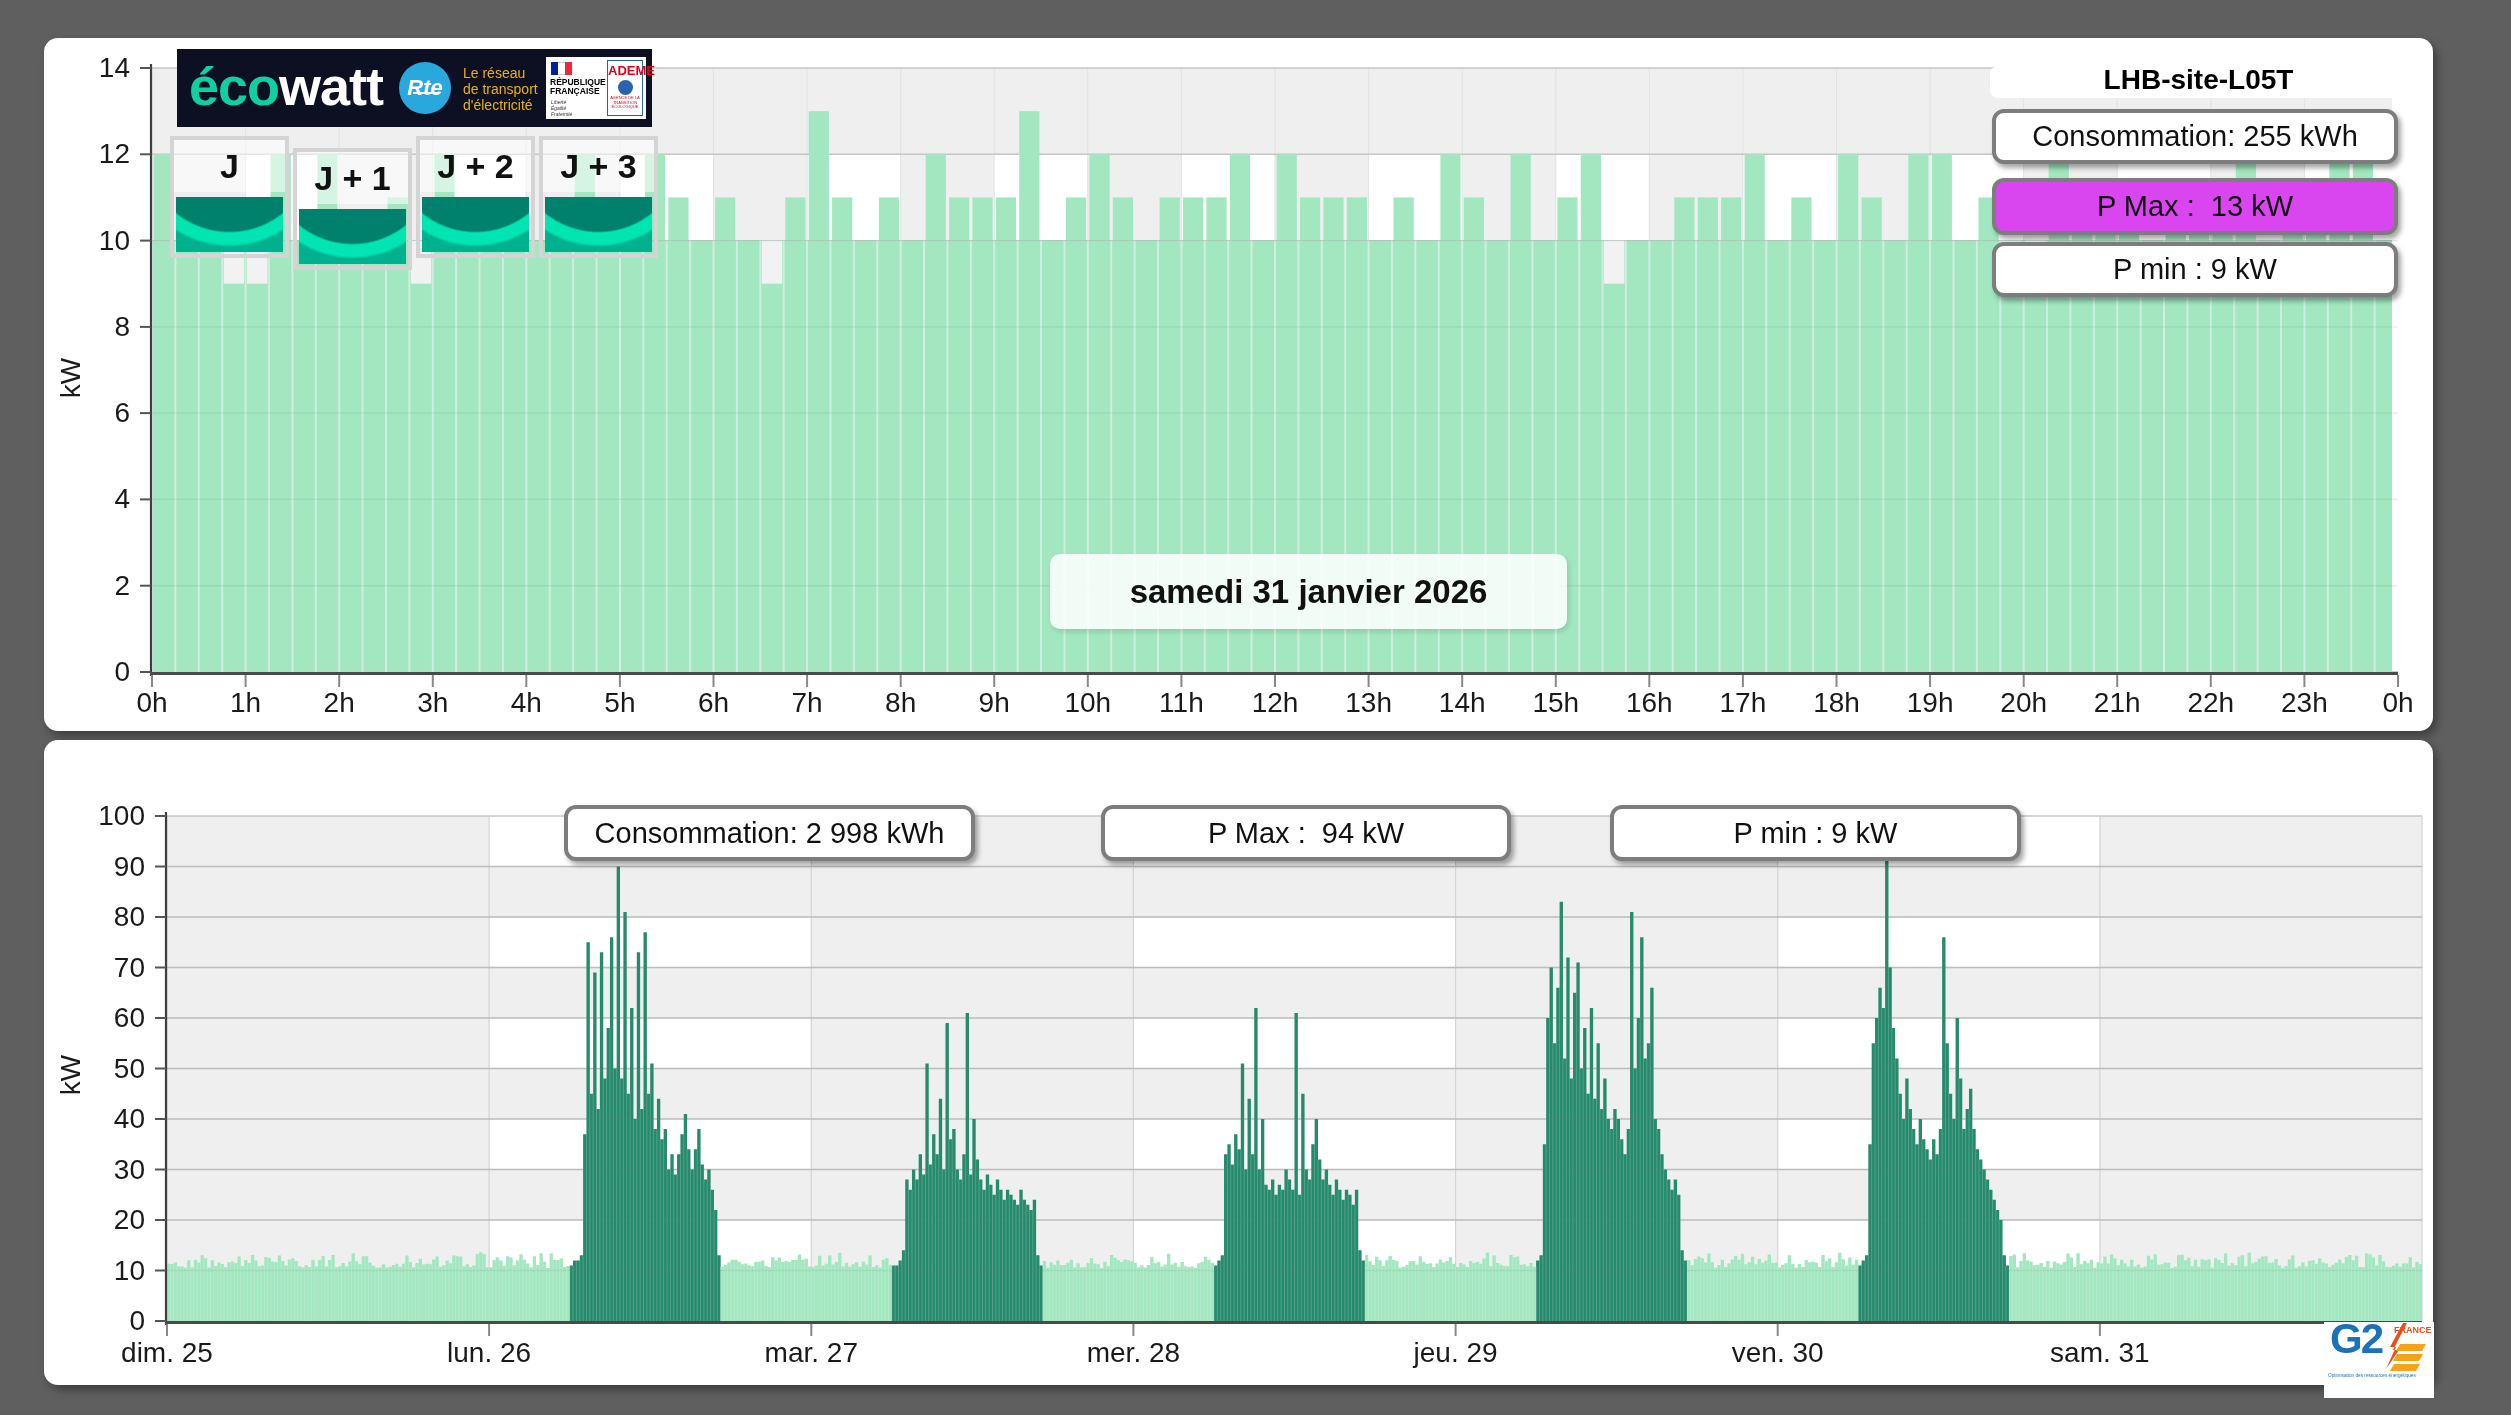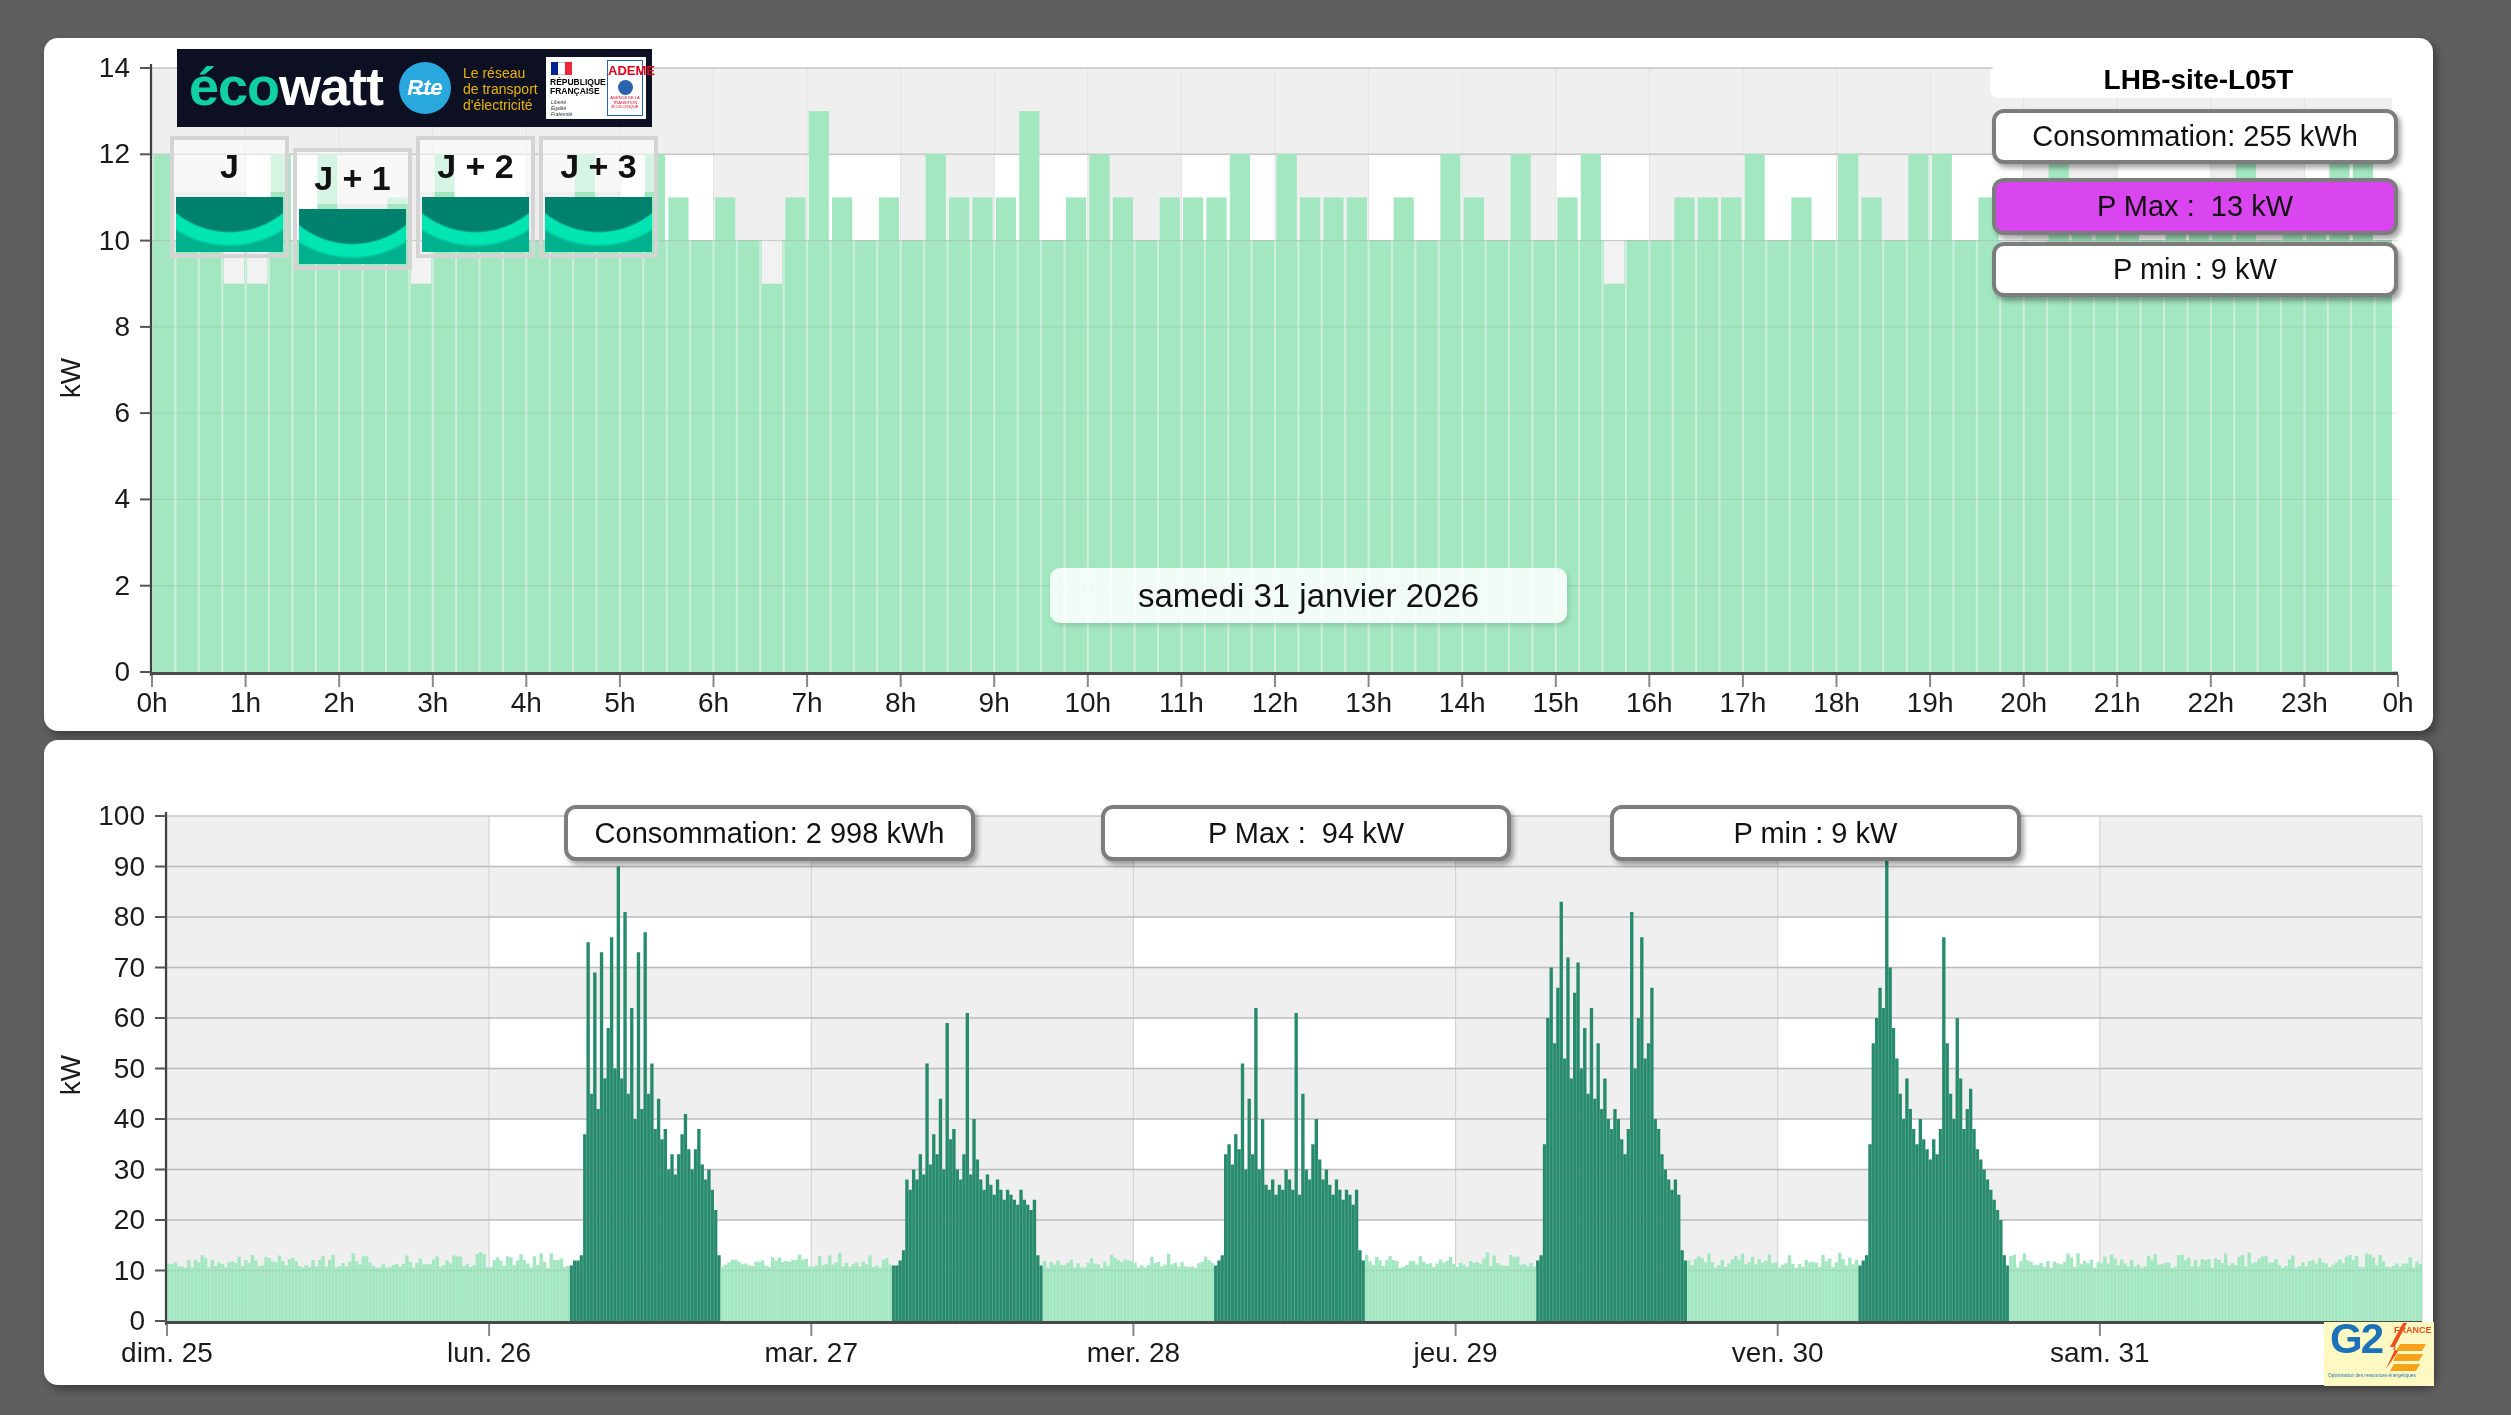--- a/index.html
+++ b/index.html
@@ -1097,27 +1097,27 @@
 <div style="position:absolute;left:0;top:0;right:0;height:52px;background:rgba(255,255,255,0.55);display:flex;align-items:center;justify-content:center;font-weight:bold;font-size:34px;color:#111;">J&nbsp;+&nbsp;3</div>
 <div style="position:absolute;left:2px;top:57px;right:2px;bottom:2px;background:radial-gradient(circle 135px at 50% -50px, #00816d 0 84px, #00e5b2 86px 97px, #00b190 100px 100%);"></div>
 </div>
 
 <div style="position:absolute;left:1990px;top:66px;width:417px;height:32px;background:#fff;border-radius:8px;"></div>
 <div style="position:absolute;left:1990px;top:64px;width:417px;height:32px;display:flex;align-items:center;justify-content:center;font-weight:bold;font-size:28px;color:#000;">LHB-site-L05T</div>
 <div style="position:absolute;left:1992px;top:109px;width:406px;height:55px;background:#fff;border:4px solid #7d7d7d;border-radius:12px;box-sizing:border-box;box-shadow:3px 4px 5px rgba(0,0,0,0.35);display:flex;align-items:center;justify-content:center;font-size:29px;color:#111;">Consommation: 255 kWh</div>
 <div style="position:absolute;left:1992px;top:178px;width:406px;height:57px;background:#d946ef;border:4px solid #7d7d7d;border-radius:12px;box-sizing:border-box;box-shadow:3px 4px 5px rgba(0,0,0,0.35);display:flex;align-items:center;justify-content:center;font-size:29px;color:#111;">P Max :&nbsp; 13 kW</div>
 <div style="position:absolute;left:1992px;top:242px;width:406px;height:55px;background:#fff;border:4px solid #7d7d7d;border-radius:12px;box-sizing:border-box;box-shadow:3px 4px 5px rgba(0,0,0,0.35);display:flex;align-items:center;justify-content:center;font-size:29px;color:#111;">P min : 9 kW</div>
 
-<div style="position:absolute;left:1050px;top:568px;width:517px;height:55px;background:rgba(253,255,254,0.88);border-radius:10px;box-shadow:2px 3px 5px rgba(0,0,0,0.12);display:flex;align-items:center;justify-content:center;font-weight:normal;font-size:33px;color:#111;">samedi 31 janvier 2026</div>
+<div style="position:absolute;left:1050px;top:554px;width:517px;height:75px;background:rgba(253,255,254,0.88);border-radius:10px;box-shadow:2px 3px 5px rgba(0,0,0,0.12);display:flex;align-items:center;justify-content:center;font-weight:bold;font-size:33px;color:#111;">samedi 31 janvier 2026</div>
 
 <div style="position:absolute;left:564px;top:805px;width:411px;height:56px;background:#fff;border:4px solid #7d7d7d;border-radius:12px;box-sizing:border-box;box-shadow:3px 4px 5px rgba(0,0,0,0.35);display:flex;align-items:center;justify-content:center;font-size:29px;color:#111;">Consommation: 2 998 kWh</div>
 <div style="position:absolute;left:1101px;top:805px;width:410px;height:56px;background:#fff;border:4px solid #7d7d7d;border-radius:12px;box-sizing:border-box;box-shadow:3px 4px 5px rgba(0,0,0,0.35);display:flex;align-items:center;justify-content:center;font-size:29px;color:#111;">P Max :&nbsp; 94 kW</div>
 <div style="position:absolute;left:1610px;top:805px;width:411px;height:56px;background:#fff;border:4px solid #7d7d7d;border-radius:12px;box-sizing:border-box;box-shadow:3px 4px 5px rgba(0,0,0,0.35);display:flex;align-items:center;justify-content:center;font-size:29px;color:#111;">P min : 9 kW</div>
 
-<div style="position:absolute;left:2324px;top:1322px;width:110px;height:64px;background:#fef9c3;overflow:hidden;">
+<div style="position:absolute;left:2324px;top:1322px;width:110px;height:76px;background:#ffffff;overflow:hidden;">
  <div style="position:absolute;left:6px;top:-7px;font-size:42px;font-weight:bold;color:#1d71b8;letter-spacing:-2px;">G2</div>
  <svg style="position:absolute;left:55px;top:1px;" width="50" height="54" viewBox="0 0 50 54">
    <polygon points="24,0 11,24 17,24 7,46 20,27 14,27 28,0" fill="#e94e1b"></polygon>
    <polygon points="21,21 47,21 43,28 17,28" fill="#f7a21b"></polygon>
    <polygon points="18,31 44,31 40,38 14,38" fill="#f7a21b"></polygon>
    <polygon points="15,41 41,41 37,48 11,48" fill="#f7a21b"></polygon>
  </svg>
  <div style="position:absolute;left:70px;top:3px;font-size:9px;font-weight:bold;color:#e94e1b;">FRANCE</div>
  <div style="position:absolute;left:4px;top:51px;font-size:10px;color:#1d71b8;white-space:nowrap;transform:scale(0.47);transform-origin:0 0;">Optimisation des ressources énergétiques</div>
 </div>

